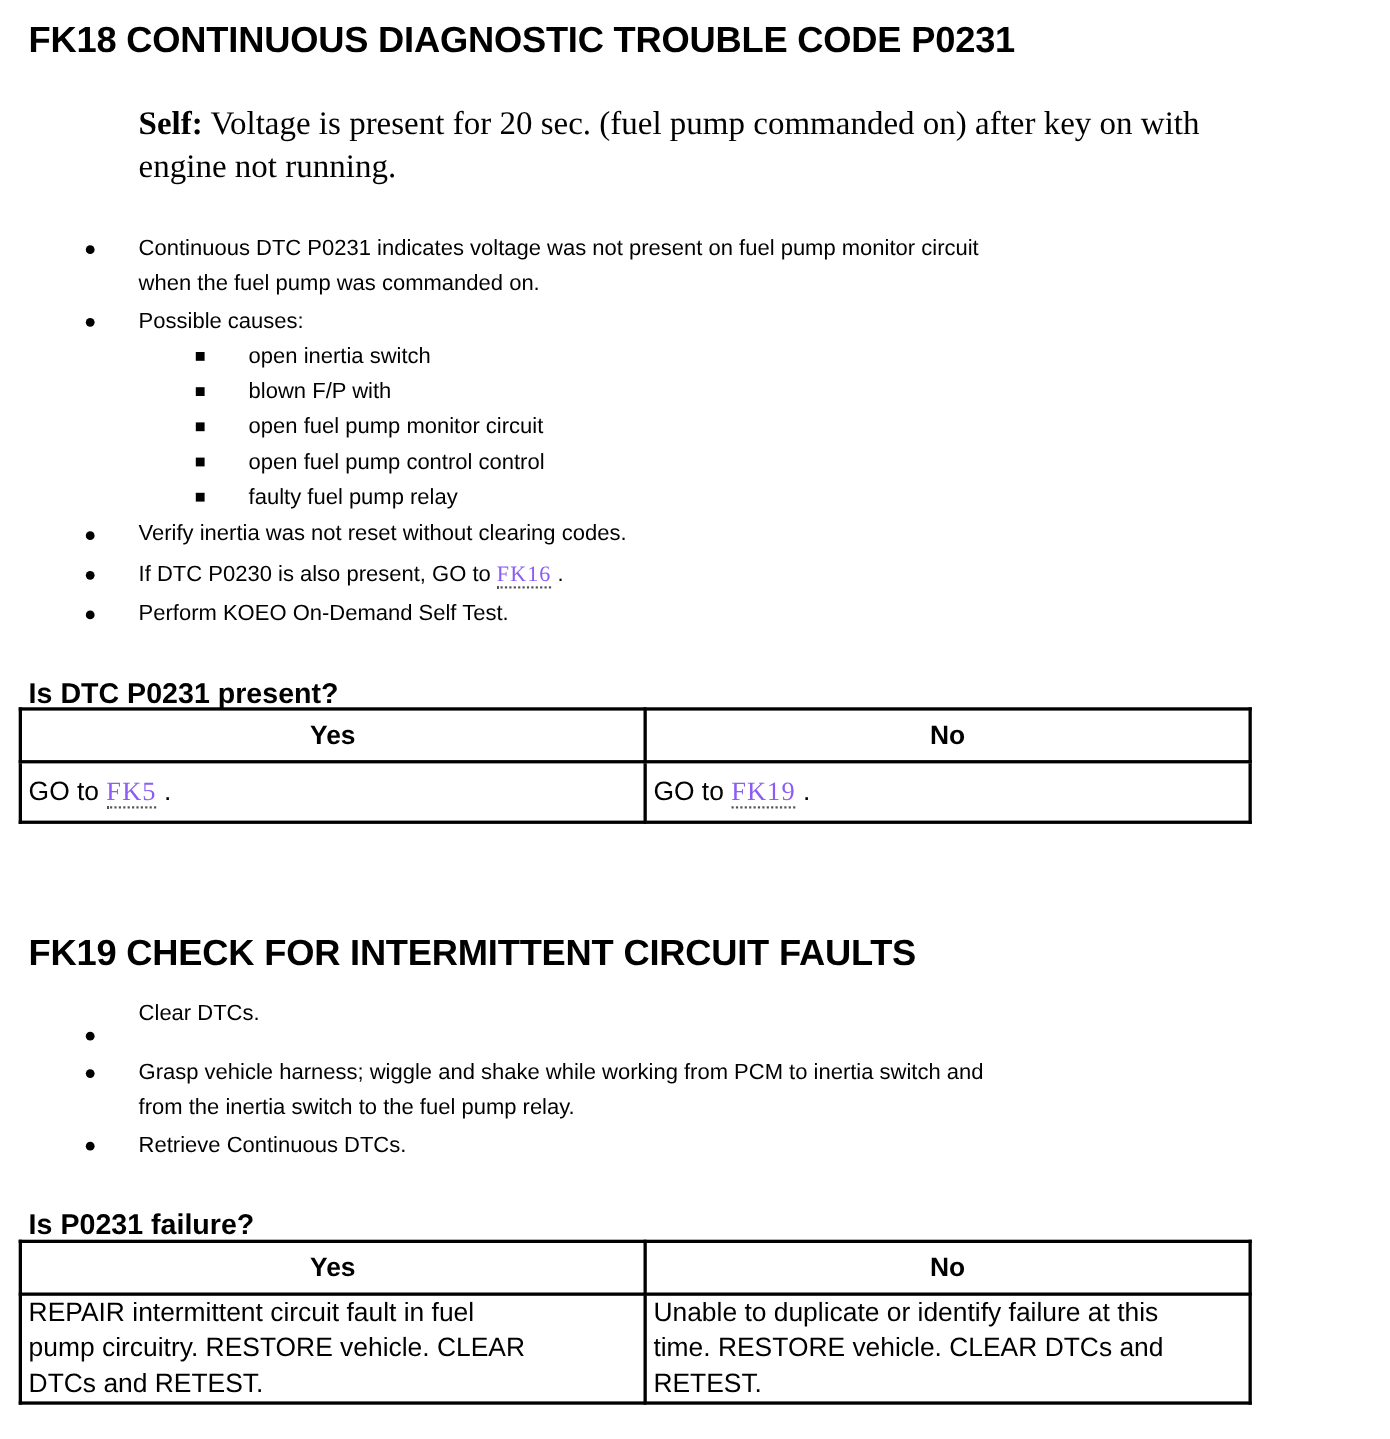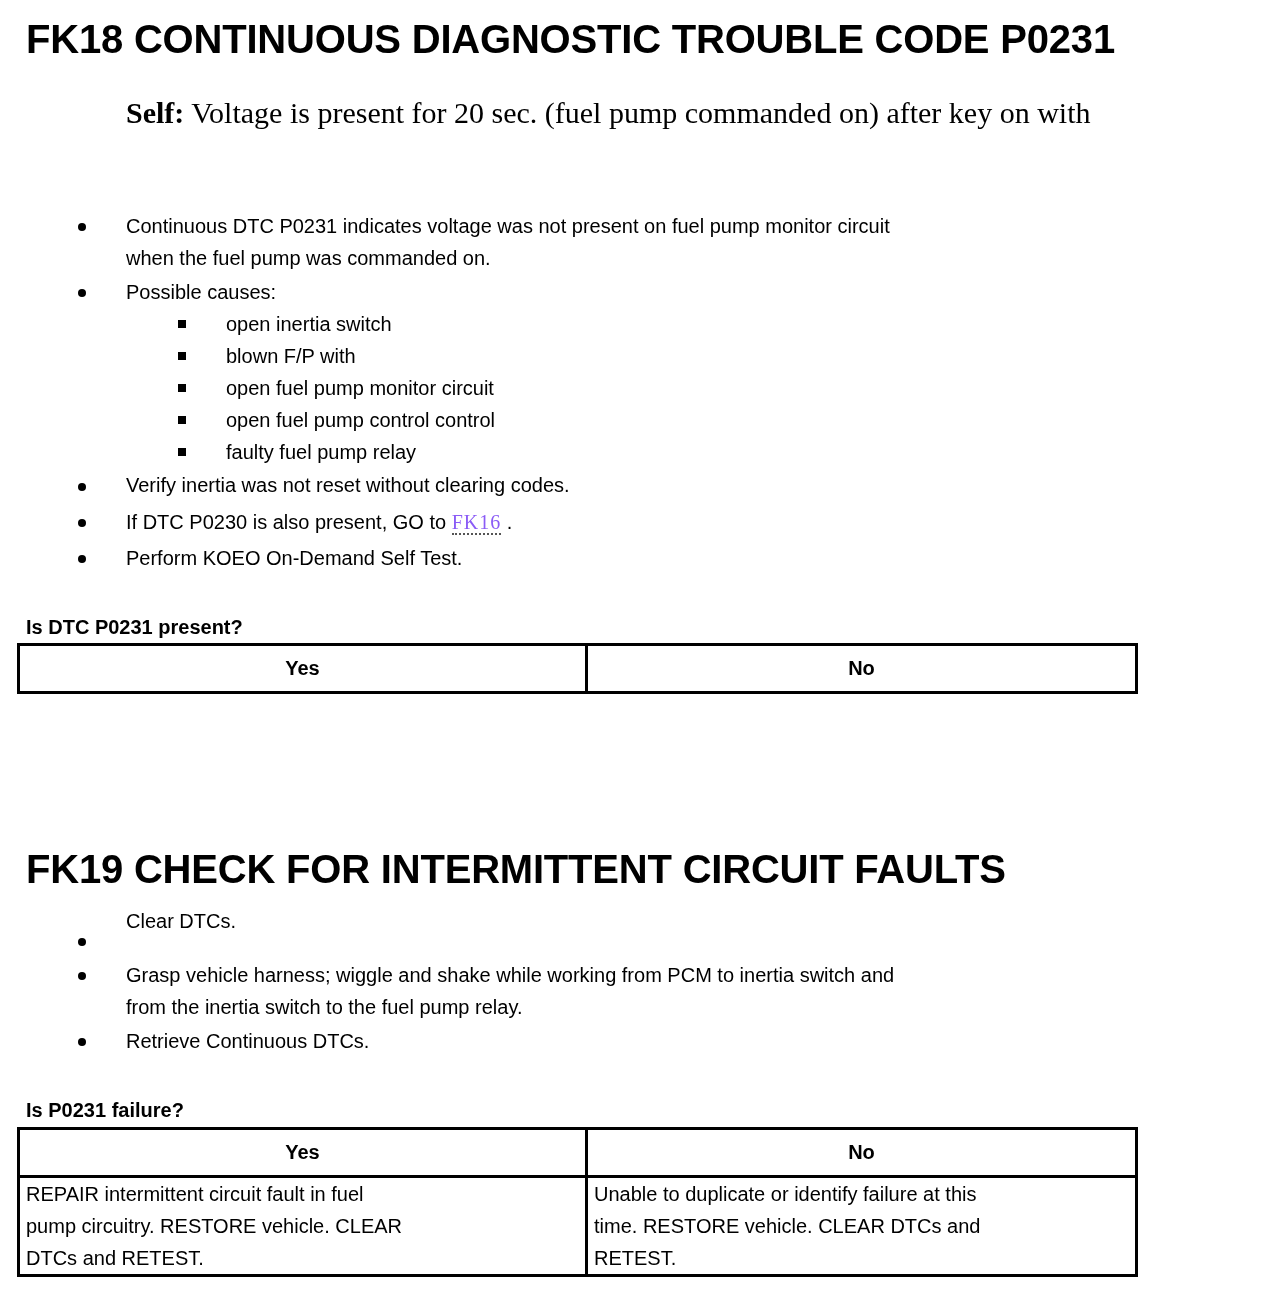--- a/index.html
+++ b/index.html
@@ -3,21 +3,21 @@
   <meta charset="utf-8">
   <style>
     html, body { margin: 0; padding: 0; background: #ffffff; }
     body {
       width: 1264px; height: 1308px; position: relative; overflow: hidden;
       color: #000; font-family: "Liberation Sans", sans-serif;
     }
     .abs { position: absolute; }
     .h1 {
       font-family: "Liberation Sans", sans-serif; font-weight: bold;
-      font-size: 40px; letter-spacing: -0.2px; white-space: nowrap; line-height: 1;
+      font-size: 33px; letter-spacing: -0.2px; white-space: nowrap; line-height: 1;
     }
     .note {
       font-family: "Liberation Serif", serif; font-size: 30px; line-height: 39px;
       width: 1110px;
     }
     .note b { font-weight: bold; }
     .line {
       font-size: 20px; line-height: 32px; white-space: nowrap;
     }
     .bullet-dot {
@@ -26,39 +26,40 @@
     }
     .bullet-sq {
       position: absolute; width: 8px; height: 8px; background: #000;
     }
     .xref {
       font-family: "Liberation Serif", serif; color: #8b5cf6;
       border-bottom: 2px dotted #555; padding-bottom: 0px;
       text-decoration: none; cursor: pointer; letter-spacing: 1px;
     }
     .question {
-      font-weight: bold; font-size: 20px; line-height: 1; white-space: nowrap;
+      font-weight: bold; font-size: 26px; line-height: 1; white-space: nowrap;
     }
     table.dt {
       position: absolute; border-collapse: collapse;
-      font-size: 20px;
+      font-size: 24px;
     }
     table.dt td, table.dt th {
       border: 3px solid #000; padding: 0 6px; vertical-align: top;
     }
     table.dt th { font-weight: bold; text-align: center; vertical-align: middle; }
     .cell-text { line-height: 32px; }
   </style>
 </head>
 <body>
 
 <div class="abs h1" style="left:26px; top:19px;">FK18 CONTINUOUS DIAGNOSTIC TROUBLE CODE P0231</div>
 
 <div class="abs note" style="left:126px; top:93px;">
   <div><b>Self:</b><span> Voltage is present for 20 sec. (fuel pump commanded on) after key on with</span></div>
+  <div>engine not running.</div>
 </div>
 
 <span class="bullet-dot" style="left:78px; top:223px;"></span>
 <div class="abs line" style="left:126px; top:210px;">Continuous DTC P0231 indicates voltage was not present on fuel pump monitor circuit</div>
 <div class="abs line" style="left:126px; top:242px;">when the fuel pump was commanded on.</div>
 
 <span class="bullet-dot" style="left:78px; top:289px;"></span>
 <div class="abs line" style="left:126px; top:276px;">Possible causes:</div>
 
 <span class="bullet-sq" style="left:178px; top:320px;"></span>
@@ -83,20 +84,28 @@
 <span class="bullet-dot" style="left:78px; top:555px;"></span>
 <div class="abs line" style="left:126px; top:542px;">Perform KOEO On-Demand Self Test.</div>
 
 <div class="abs question" style="left:26px; top:617px;">Is DTC P0231 present?</div>
 
 <table class="dt" style="left:17px; top:643px; width:1121px;">
   <tbody>
       <tr style="height:48px;">
     <th style="width:553px;">Yes</th>
     <th>No</th>
+  </tr>
+  <tr style="height:55px;">
+    <td style="vertical-align:middle;">
+      <span>GO to </span><a class="xref">FK5</a><span> .</span>
+    </td>
+    <td style="vertical-align:middle;">
+      <span>GO to </span><a class="xref">FK19</a><span> .</span>
+    </td>
   </tr>
 </tbody>
   </table>
 
 <div class="abs h1" style="left:26px; top:849px;">FK19 CHECK FOR INTERMITTENT CIRCUIT FAULTS</div>
 
 <span class="bullet-dot" style="left:78px; top:938px;"></span>
 <div class="abs line" style="left:126px; top:905px;">Clear DTCs.</div>
 
 <span class="bullet-dot" style="left:78px; top:972px;"></span>

